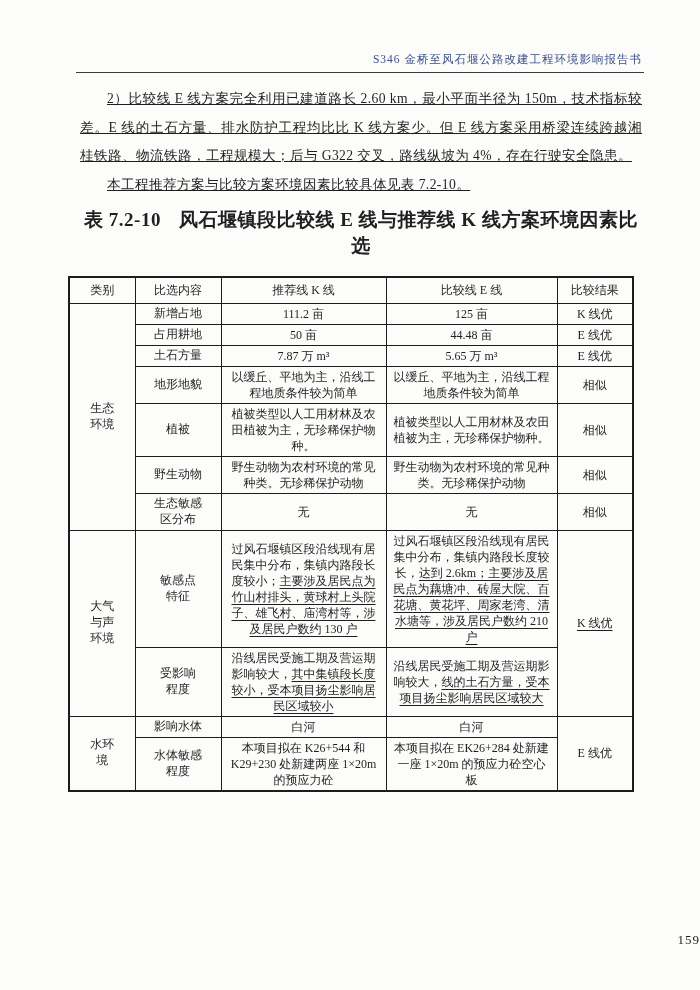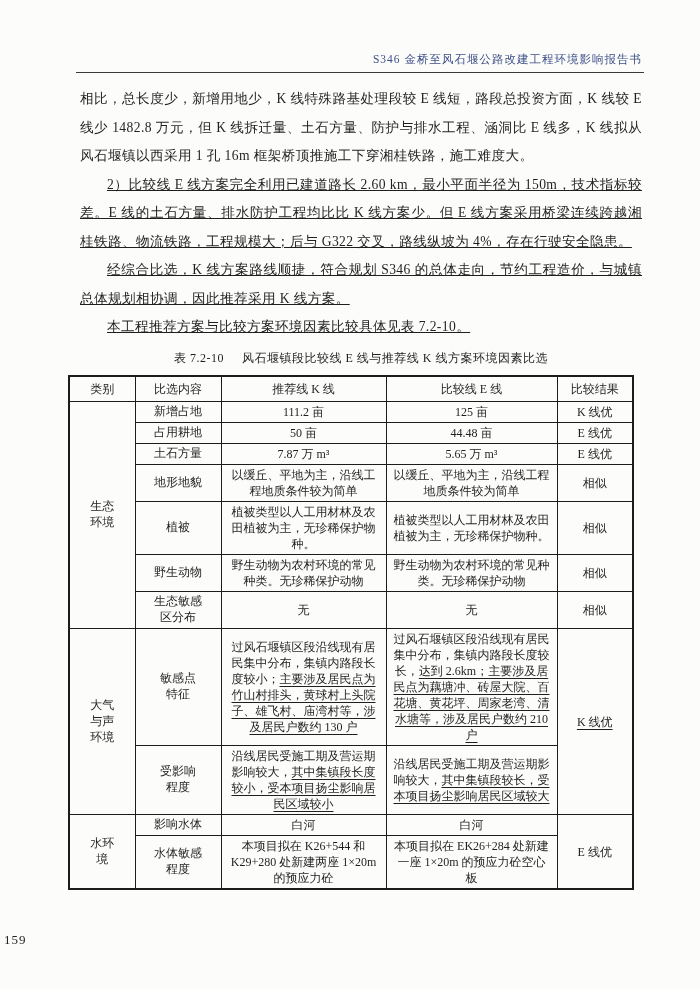--- a/index.html
+++ b/index.html
@@ -31,24 +31,24 @@
   .body-text {
     margin: 12px 58px 0 80px;
     font-size: 13.6px;
     line-height: 28.5px;
     text-align: justify;
     letter-spacing: 0.4px;
   }
   .body-text p.indent { text-indent: 27px; text-decoration: underline; }
   
   .tbl-title {
-    margin: 8px 58px 8px 80px;
+    margin: 8px 58px 17px 80px;
     text-align: center;
-    font-weight: normal;
-    font-size: 12px;
+    font-weight: bold;
+    font-size: 19px;
     letter-spacing: 0.5px;
   }
   .tbl-title .lbl { margin-right: 18px; }
   
   table.cmp {
     border-collapse: collapse;
     table-layout: fixed;
     width: 564px;
     margin: 7px 0 12px 68px;
     font-size: 12px;
@@ -63,39 +63,37 @@
     font-weight: normal;
   }
   table.cmp th { height: 26px; }
   td.cat, td.item { white-space: pre-line; font-family: Liberation Mono, monospace; }
   td.val { padding: 2px 7px; }
   .u { text-decoration: underline; text-underline-offset: 3px; }
   
   .pagenum {
     position: absolute;
     bottom: 42px; left: 4px; right: 0;
-    text-align: left;
+    text-align: right;
     font-size: 13px;
     letter-spacing: 1px;
   }
 </style>
 </head>
 <body>
 
 <div class="page">
 
   <div class="hdr">
     <div class="hdr-title">S346 金桥至风石堰公路改建工程环境影响报告书</div>
     <div class="hdr-rule"></div>
   </div>
 
   <div class="body-text" id="paragraphs">
-      <p class="">相比，总长度少，新增用地少，K 线特殊路基处理段较 E 线短，路段总投资方面，K 线较 E 线少 1482.8 万元，但 K 线拆迁量、土石方量、防护与排水工程、涵洞比 E 线多，K 线拟从风石堰镇以西采用 1 孔 16m 框架桥顶推施工下穿湘桂铁路，施工难度大。</p>
       <p class="indent">2）比较线 E 线方案完全利用已建道路长 2.60 km，最小平面半径为 150m，技术指标较差。E 线的土石方量、排水防护工程均比比 K 线方案少。但 E 线方案采用桥梁连续跨越湘桂铁路、物流铁路，工程规模大；后与 G322 交叉，路线纵坡为 4%，存在行驶安全隐患。</p>
-      <p class="indent">经综合比选，K 线方案路线顺捷，符合规划 S346 的总体走向，节约工程造价，与城镇总体规划相协调，因此推荐采用 K 线方案。</p>
       <p class="indent">本工程推荐方案与比较方案环境因素比较具体见表 7.2-10。</p>
     </div>
 
   <div class="tbl-title">
     <span class="lbl">表 7.2-10</span><span>风石堰镇段比较线 E 线与推荐线 K 线方案环境因素比选</span>
   </div>
 
   <table class="cmp" id="cmp-table">
     <colgroup>
       <col style="width:66px">
@@ -166,34 +164,34 @@
           <td class="item">敏感点
 特征</td>
           <td class="val"><span>过风石堰镇区段沿线现有居民集中分布，集镇内路段长度较小；</span><span class="u">主要涉及居民点为竹山村排头，黄球村上头院子、雄飞村、庙湾村等，涉及居民户数约 130 户</span></td>
           <td class="val"><span>过风石堰镇区段沿线现有居民集中分布，集镇内路段长度较长，</span><span class="u">达到 2.6km；主要涉及居民点为藕塘冲、砖屋大院、百花塘、黄花坪、周家老湾、清水塘等，涉及居民户数约 210 户</span></td>
           <td rowspan="2" class="u">K 线优</td>
         </tr>
         <tr>
           <td class="item">受影响
 程度</td>
           <td class="val"><span>沿线居民受施工期及营运期影响较大，</span><span class="u">其中集镇段长度较小，受本项目扬尘影响居民区域较小</span></td>
-          <td class="val"><span>沿线居民受施工期及营运期影响较大，</span><span class="u">其中集镇段较长，受本项目扬尘影响居民区域较大</span></td>
+          <td class="val"><span>沿线居民受施工期及营运期影响较大，</span><span class="u">线的土石方量，受本项目扬尘影响居民区域较大</span></td>
         </tr>
         <tr>
           <td class="cat" rowspan="2">水环
 境</td>
           <td class="item">影响水体</td>
           <td class="val">白河</td>
           <td class="val">白河</td>
           <td rowspan="2">E 线优</td>
         </tr>
         <tr>
           <td class="item">水体敏感
 程度</td>
-          <td class="val">本项目拟在 K26+544 和 K29+280 处新建两座 1×20m 的预应力砼</td>
+          <td class="val">本项目拟在 K26+544 和 K29+230 处新建两座 1×20m 的预应力砼</td>
           <td class="val">本项目拟在 EK26+284 处新建一座 1×20m 的预应力砼空心板</td>
         </tr>
       </tbody>
   </table>
 
   <div class="pagenum">159</div>
 
 </div>
 
 </body></html>

